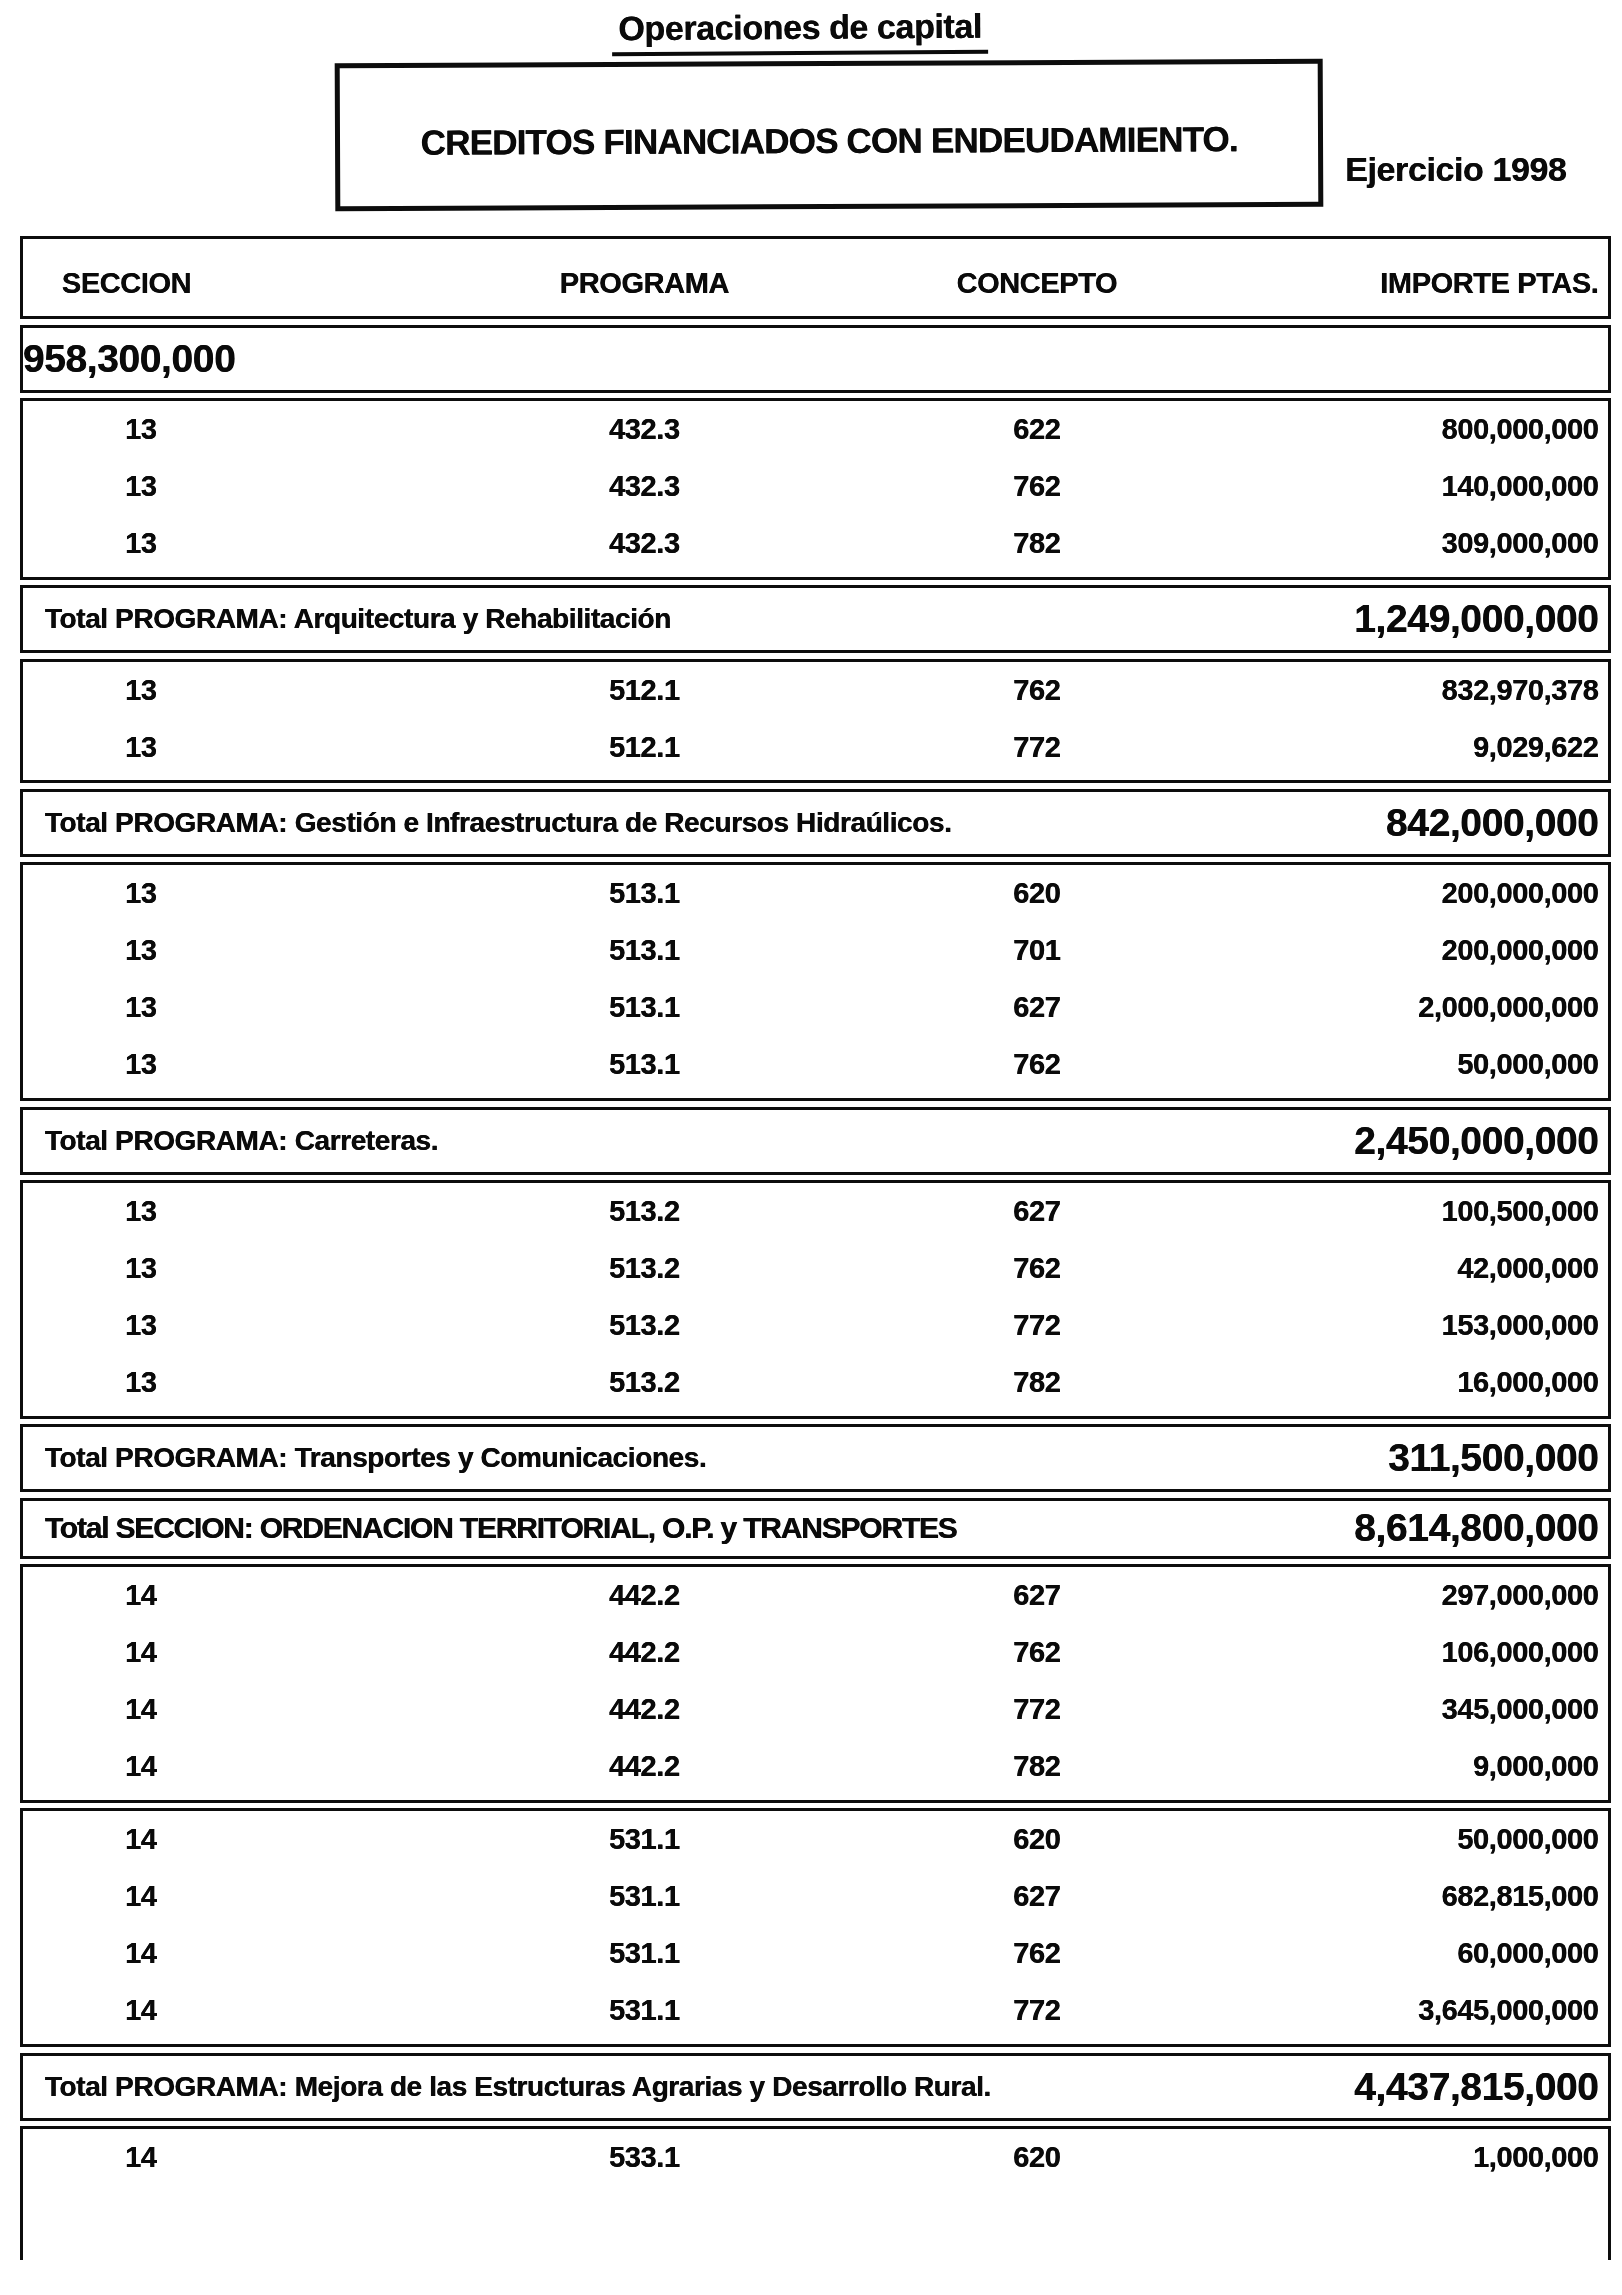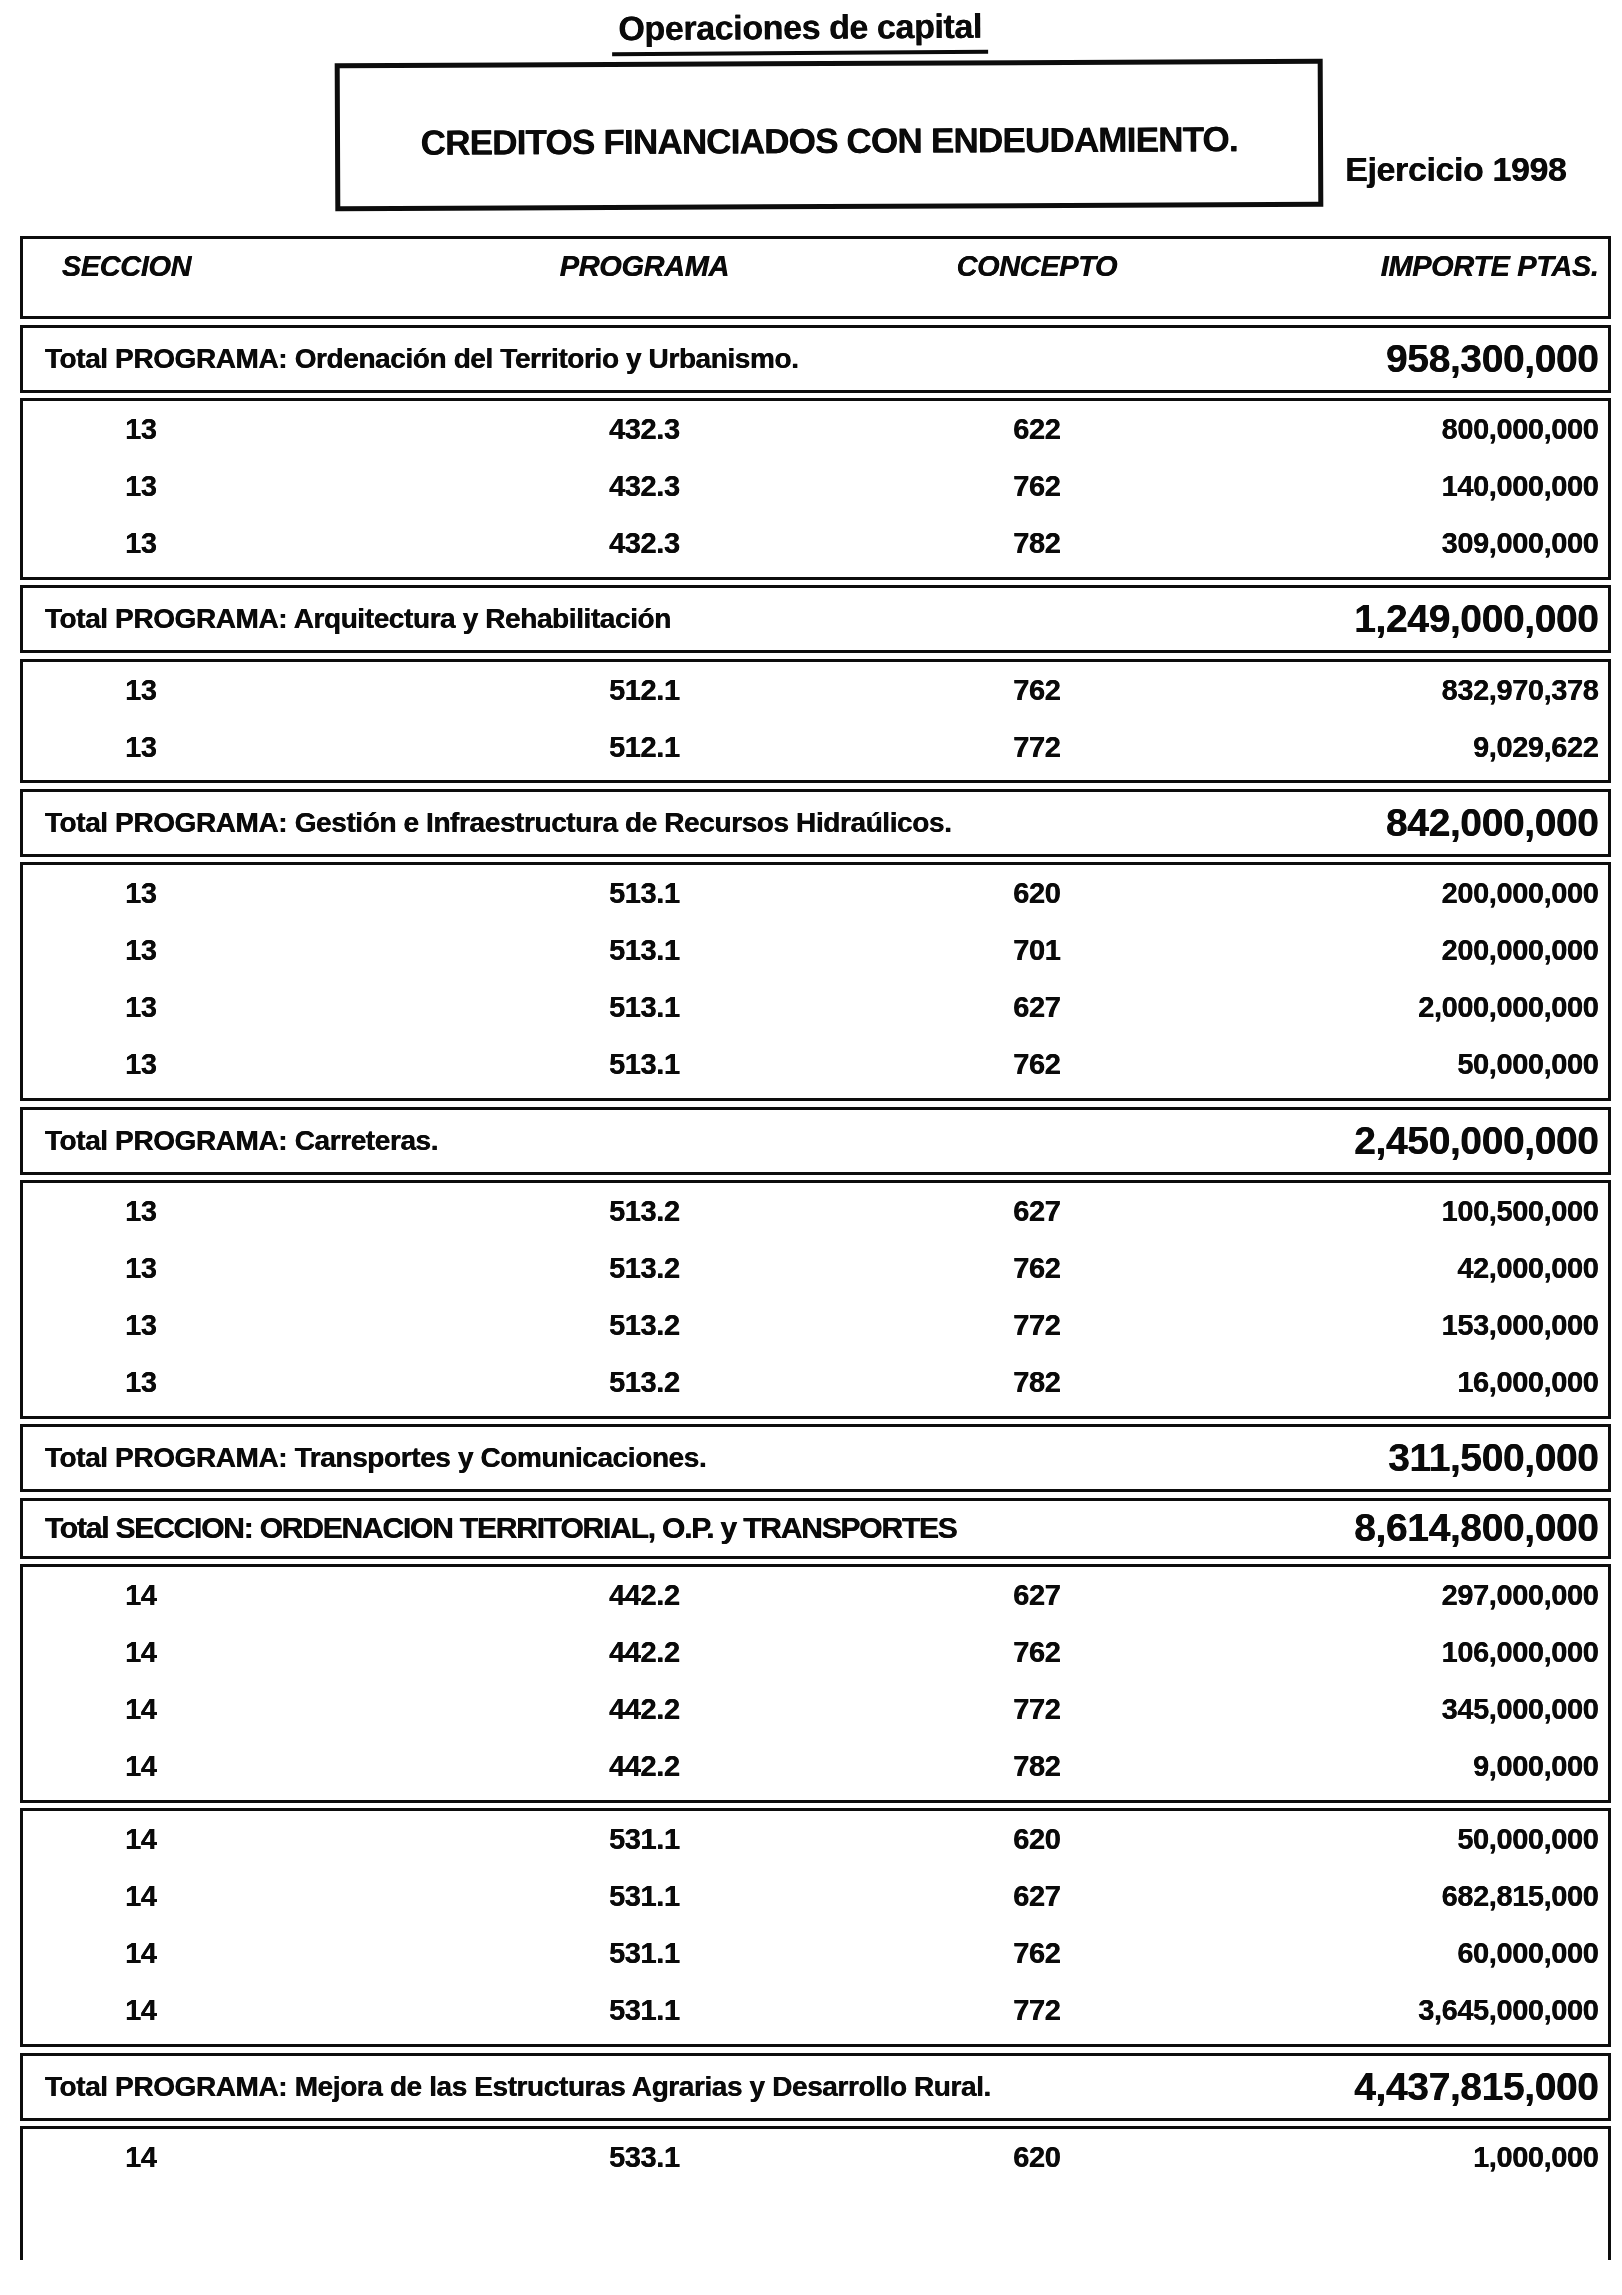--- a/index.html
+++ b/index.html
@@ -86,22 +86,22 @@
   .cell { white-space: nowrap; text-shadow: 0.4px 0 0 currentColor; }
   .c1 { width: 236px; text-align: center; }
   .s1 { width: 228px; }
   .c2 { width: 315px; text-align: center; }
   .s2 { width: 117px; }
   .c3 { width: 236px; text-align: center; }
   .c4 { flex: 1; text-align: right; padding-right: 9.4px; }
   
   .header-block {
     height: 83px;
+    align-items: center;
     padding-top: 11px;
-    font-style: italic;
     font-size: 29px;
   }
   .header-block .c1 {
     text-align: left;
     padding-left: 39px;
     box-sizing: border-box;
   }
   
   .details-block { padding-bottom: 4.7px; }
   .detail-row {
@@ -159,21 +159,20 @@
       <div class="cell c1">SECCION</div>
       <div class="s1"></div>
       <div class="cell c2">PROGRAMA</div>
       <div class="s2"></div>
       <div class="cell c3">CONCEPTO</div>
       <div class="cell c4">IMPORTE PTAS.</div>
     </div>
 
     <div id="blocks-host">
         <div class="block total-block">
-          <div class="total-label">Total PROGRAMA: Ordenación del Territorio y Urbanismo.</div>
           <div class="total-amount">958,300,000</div>
         </div>
         <div class="block details-block">
           <div class="row detail-row">
             <div class="cell c1">13</div>
             <div class="s1"></div>
             <div class="cell c2">432.3</div>
             <div class="s2"></div>
             <div class="cell c3">622</div>
             <div class="cell c4">800,000,000</div>

